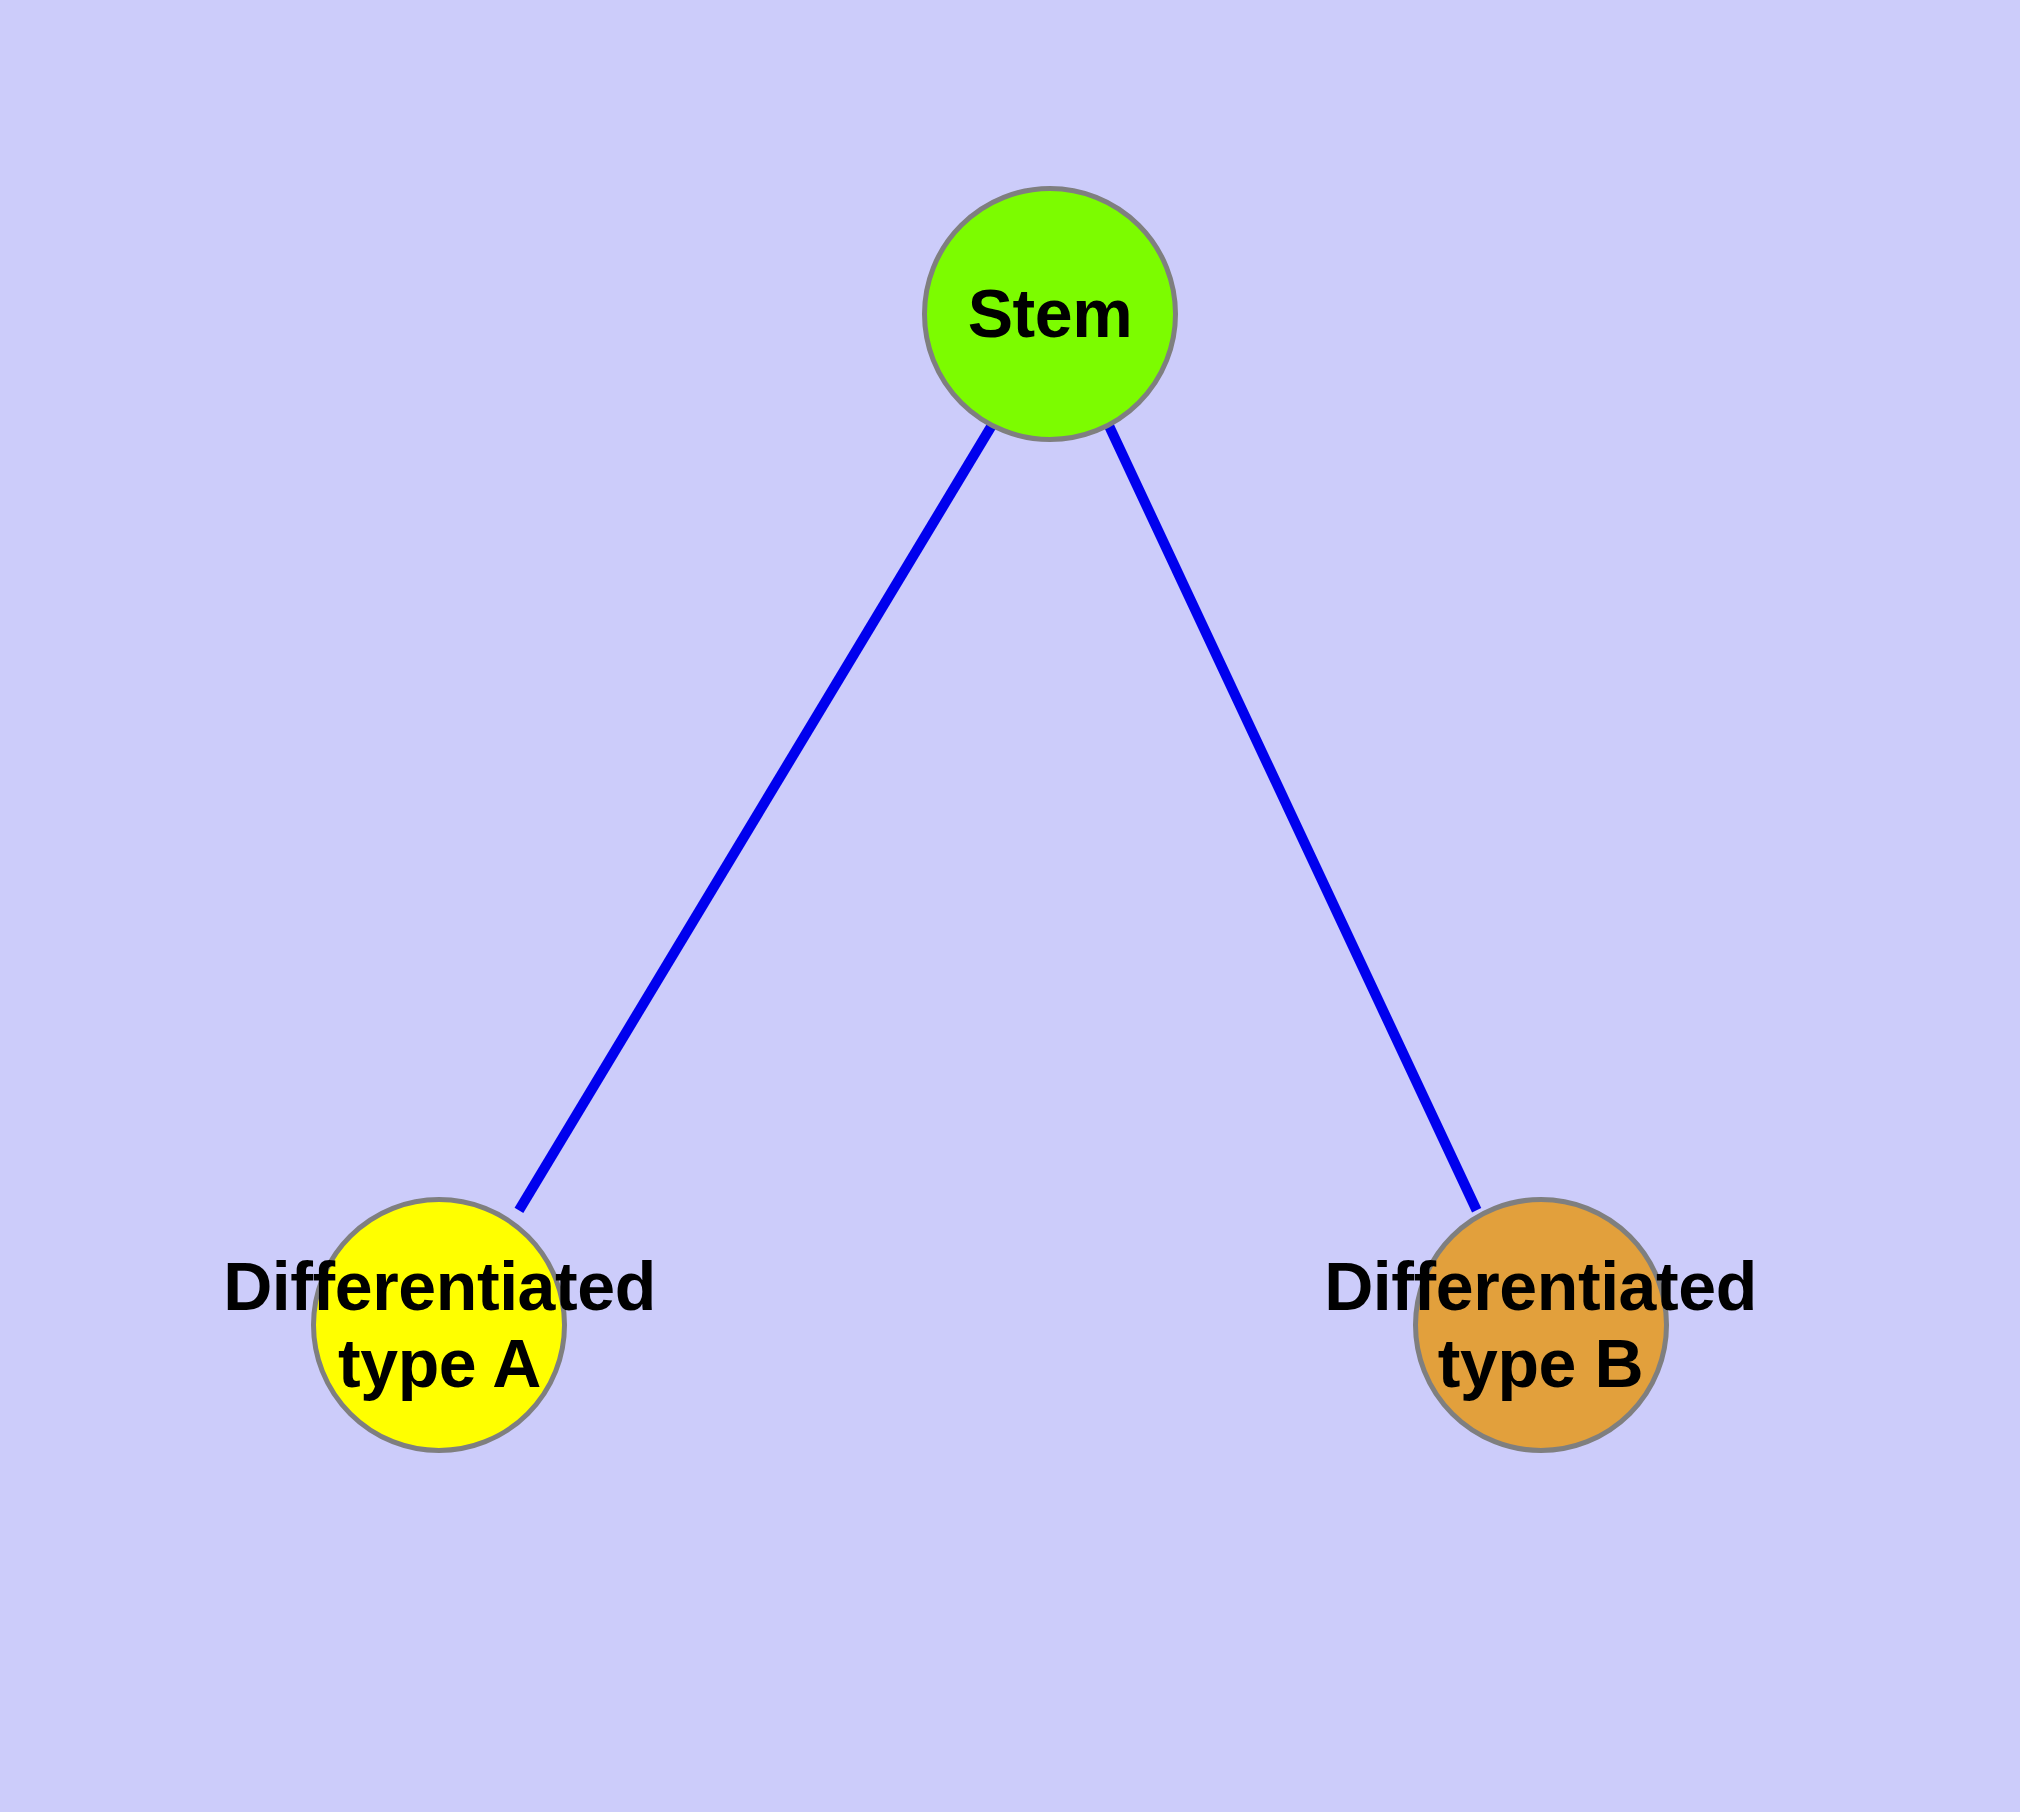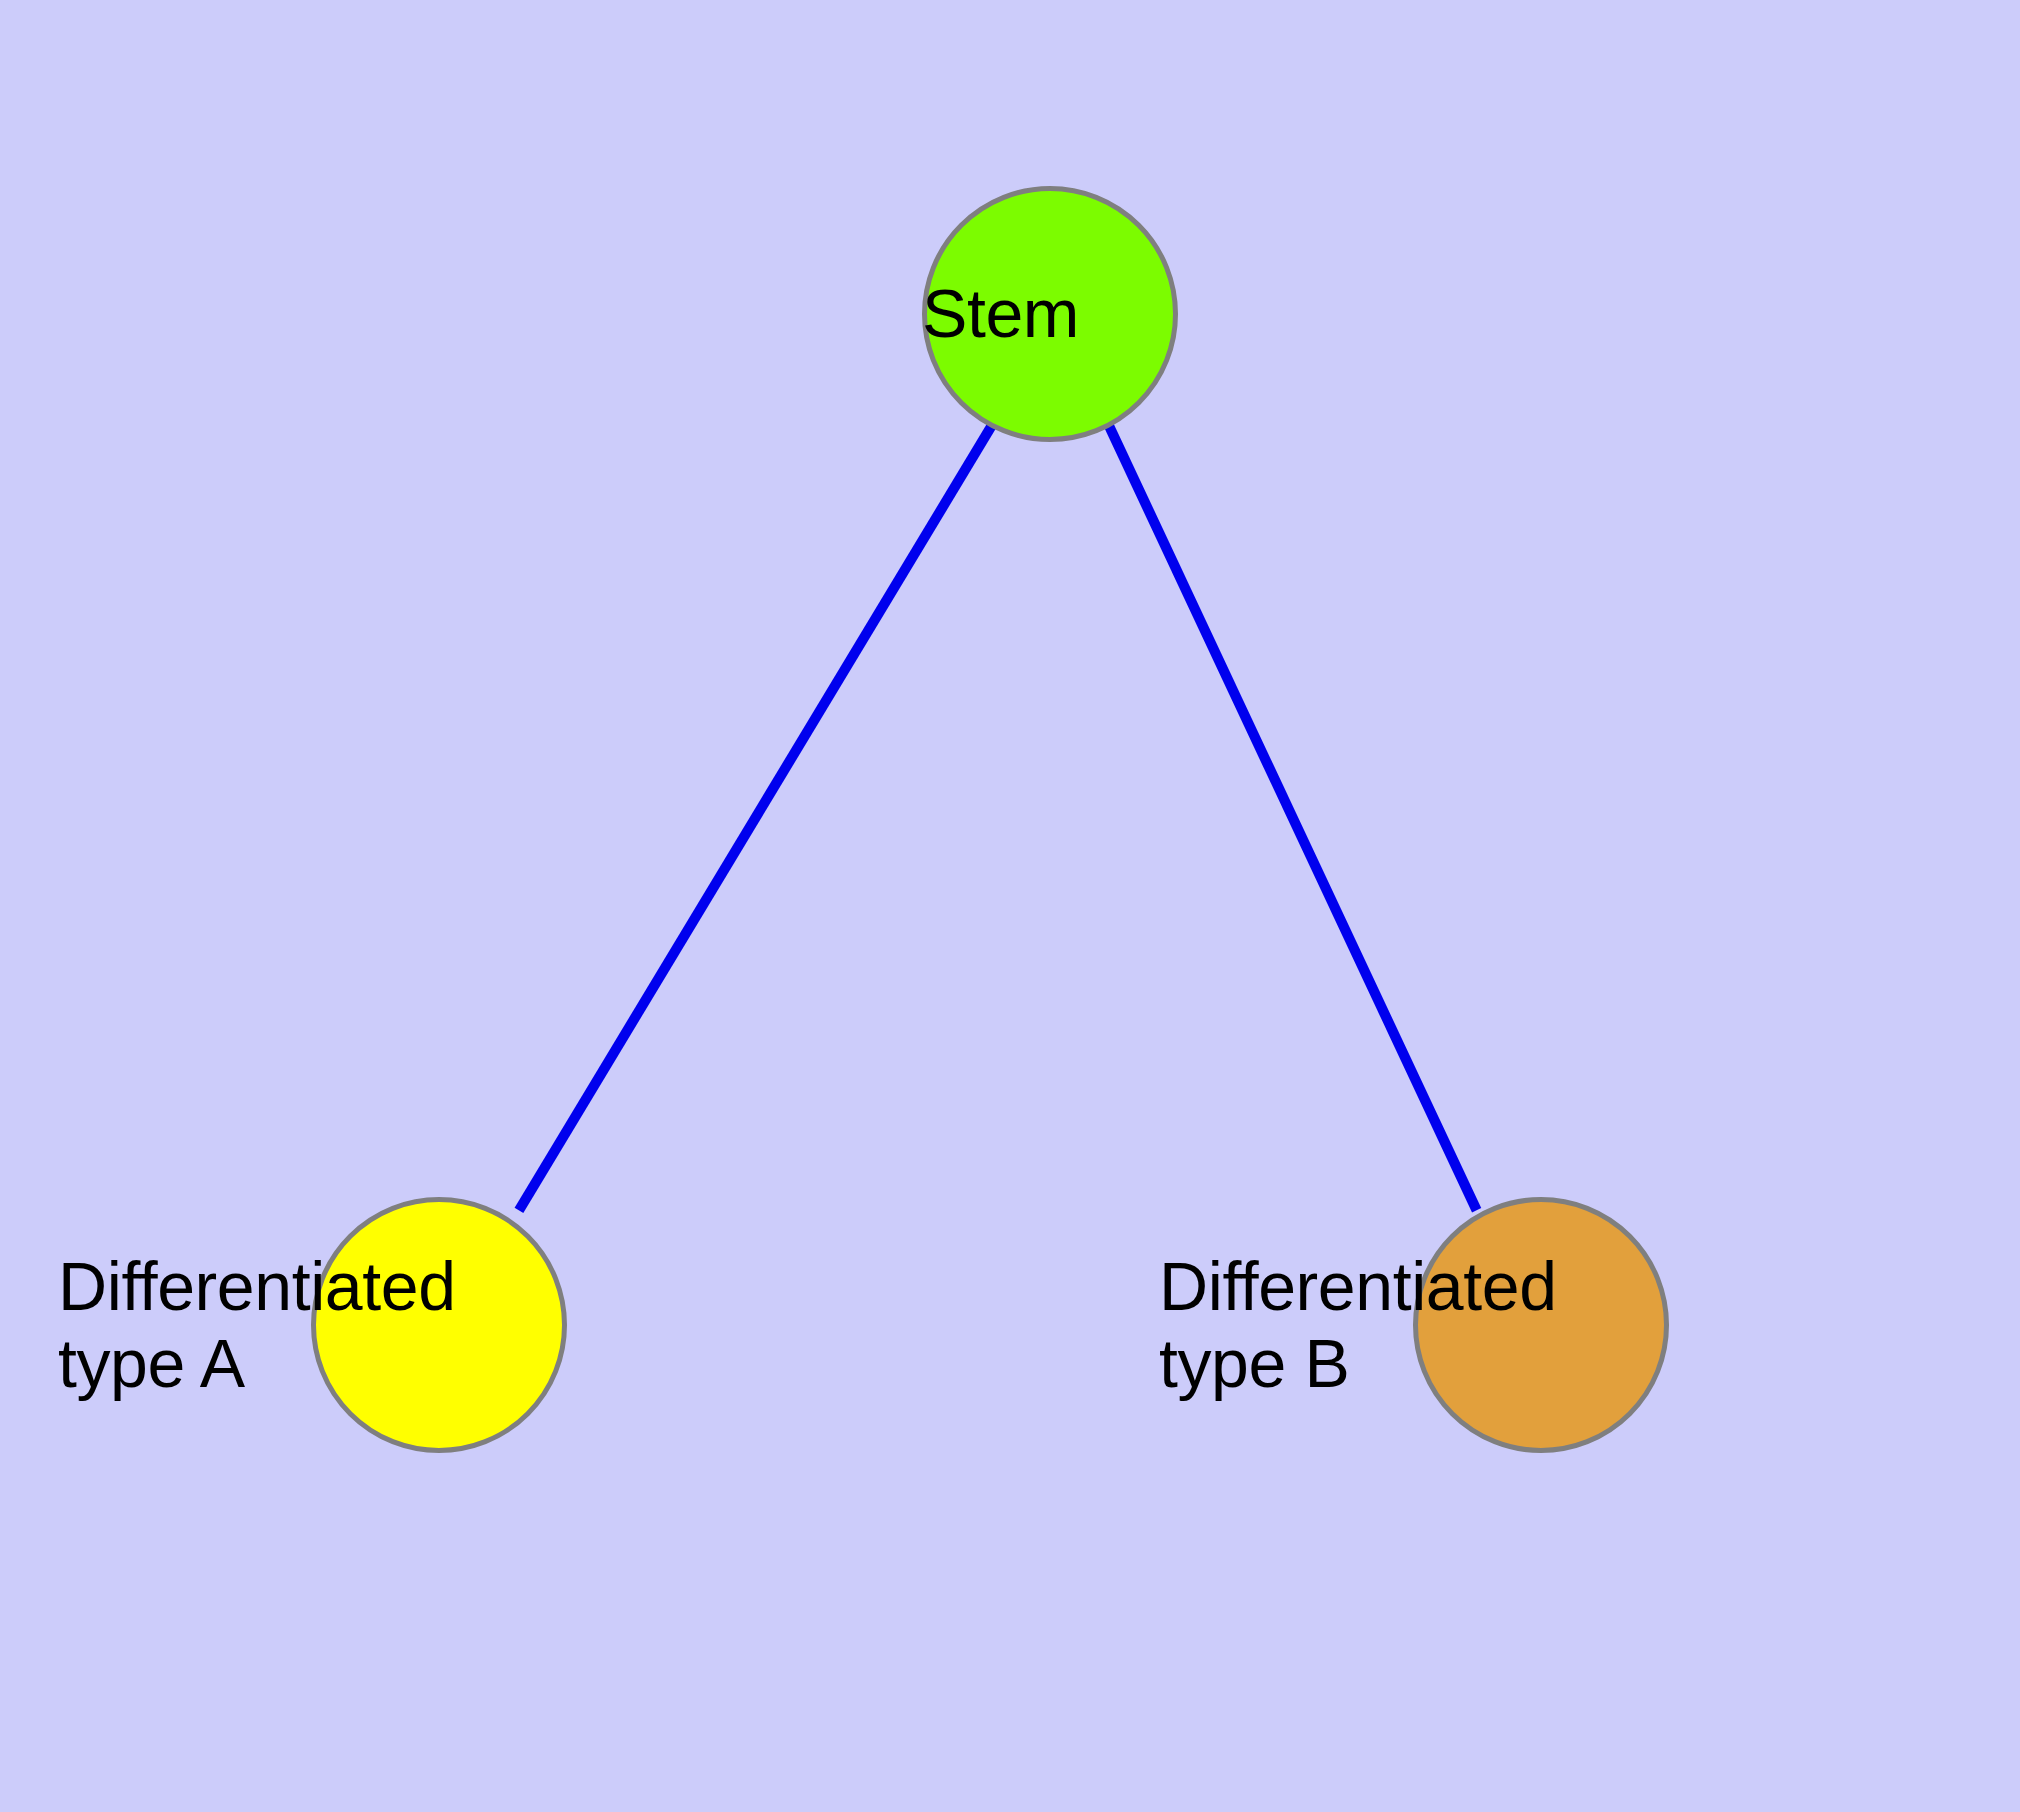--- a/index.html
+++ b/index.html
@@ -26,22 +26,22 @@
   .node {
     position: absolute;
     border-radius: 50%;
     box-sizing: border-box;
   }
   .node-circle {
     border: 5.1px solid #7f7f7f;
   }
   .node-label {
     position: absolute;
-    text-align: left;
-    font-weight: normal;
+    text-align: center;
+    font-weight: bold;
     color: #000000;
     line-height: 1.13;
     white-space: pre;
     letter-spacing: -0.4px;
     pointer-events: none;
   }
   
   #node-stem {
     left: 922px;
     top: 186px;

